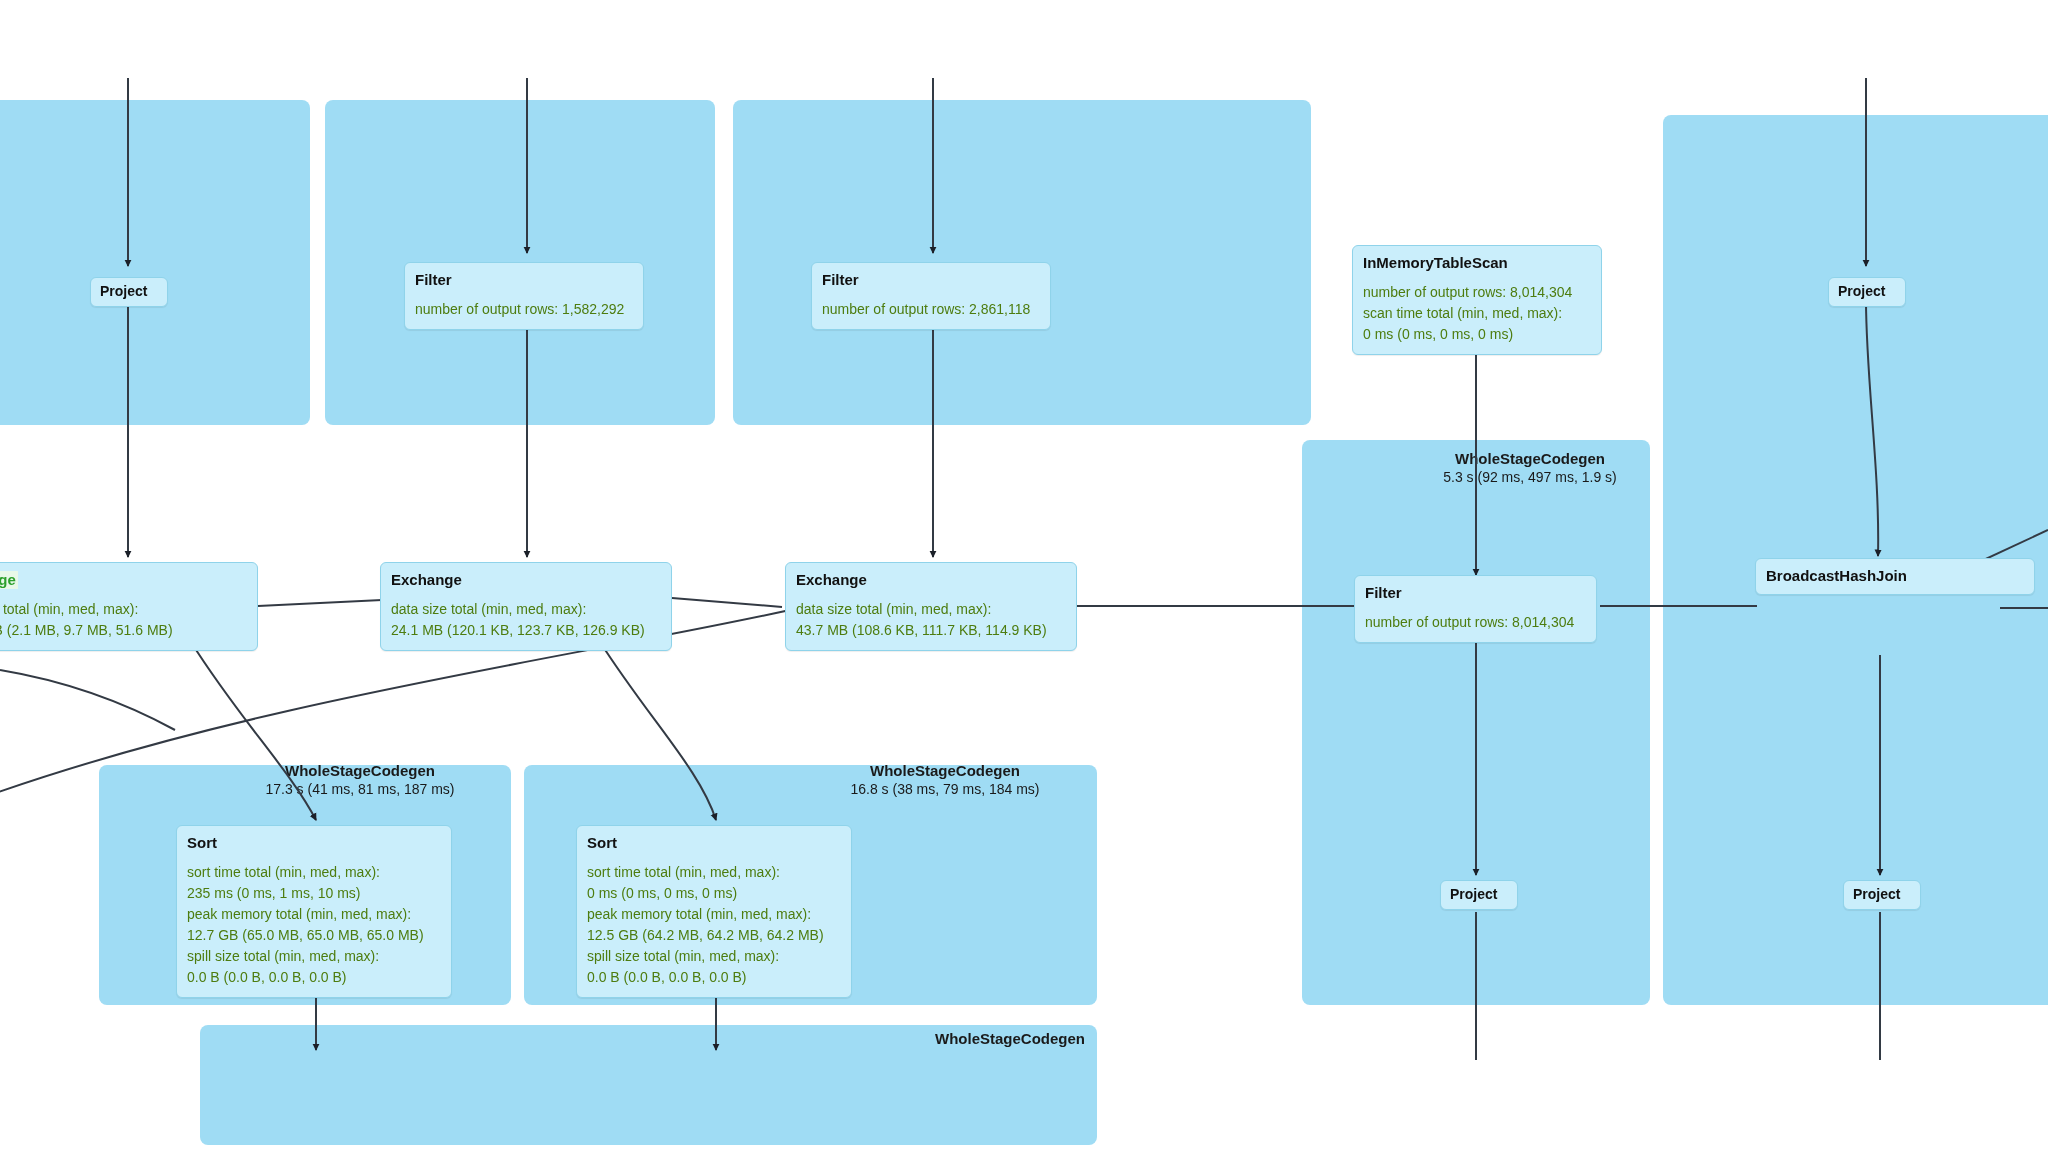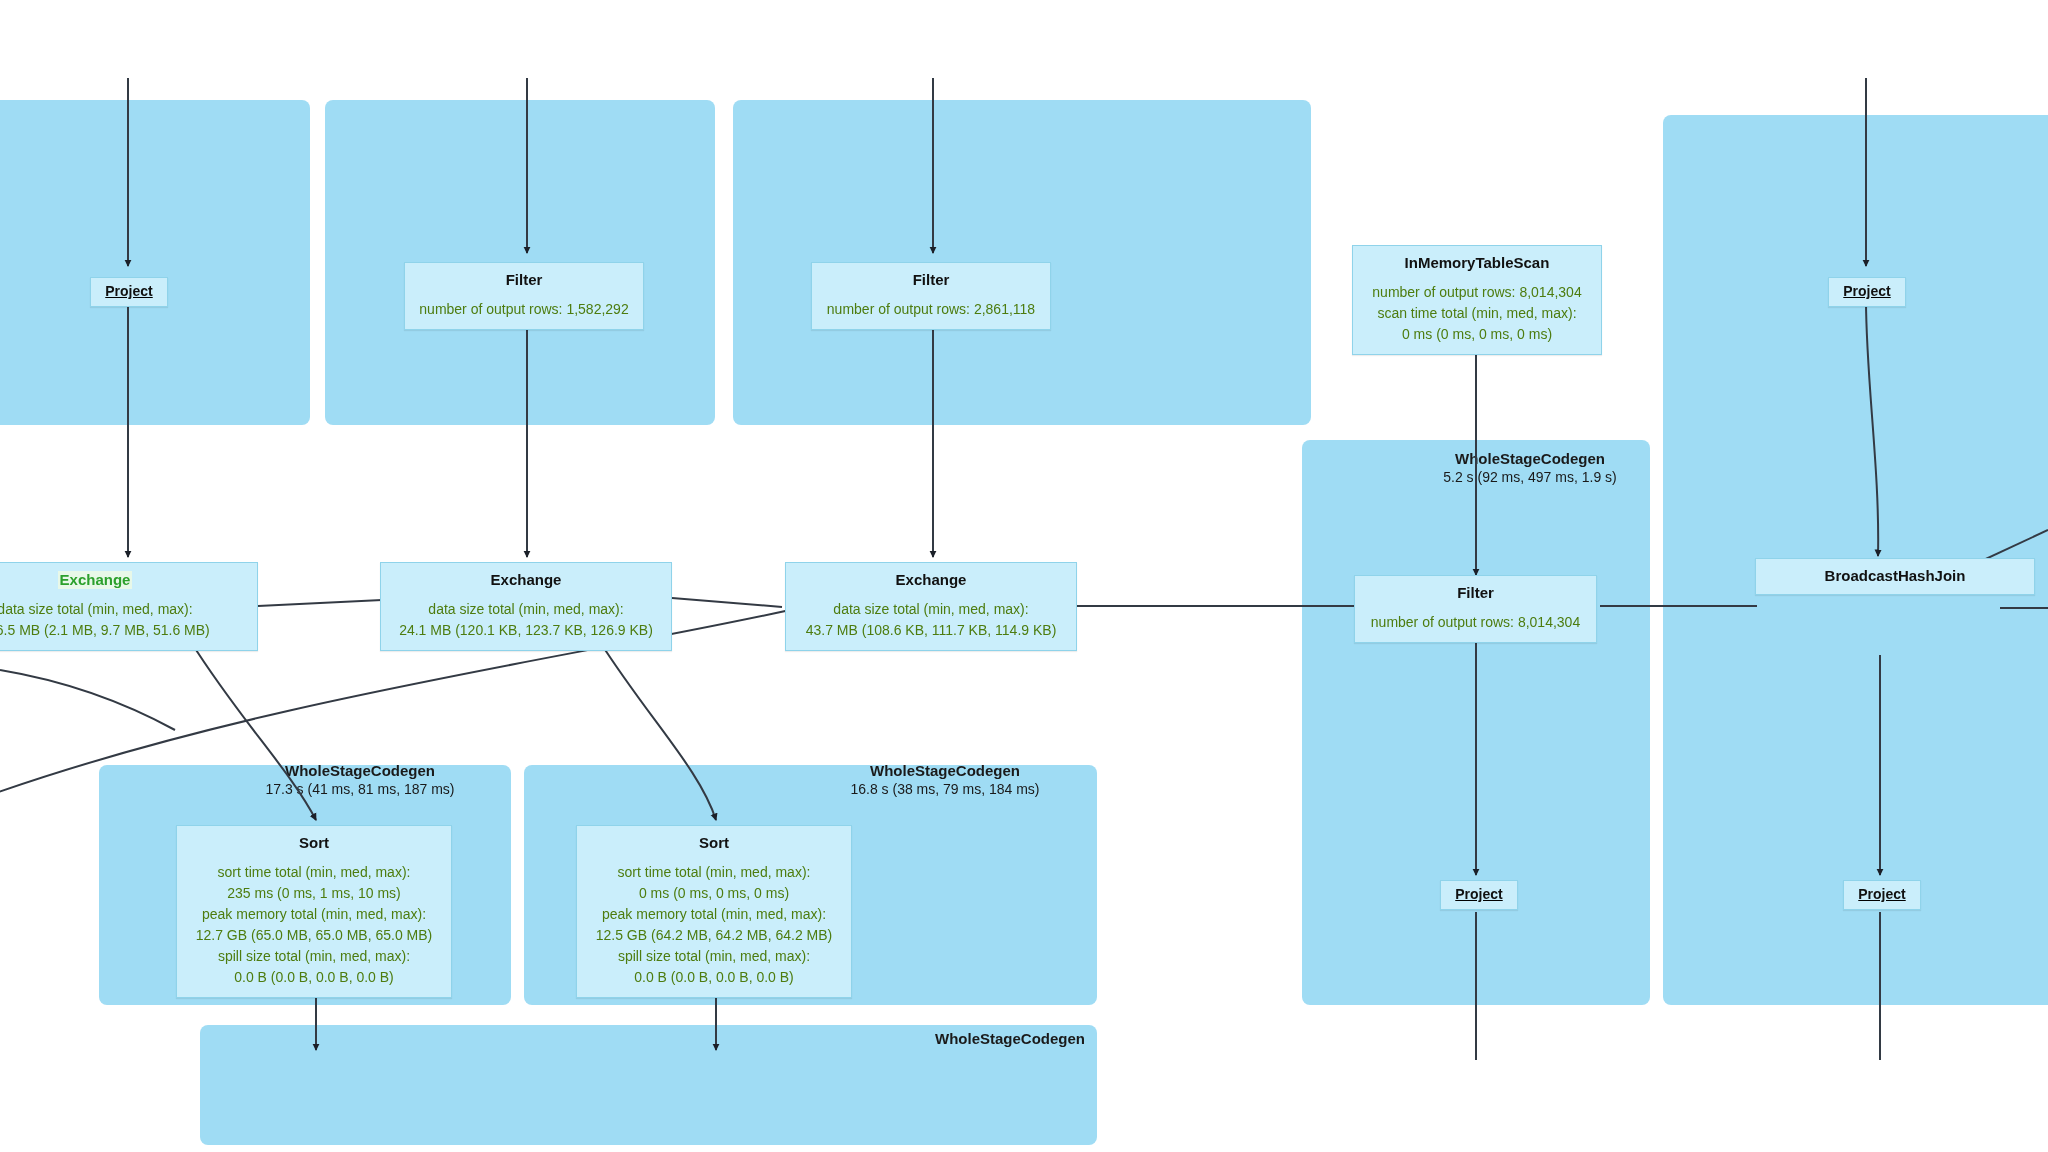--- a/index.html
+++ b/index.html
@@ -36,25 +36,24 @@
     display: block;
     font-weight: normal;
     font-size: 14px;
     color: #1a1a1a;
   }
   
   .node {
     position: absolute;
     background: #caeefb;
     border: 1px solid #8fd3ea;
-    border-radius: 0;
+    border-radius: 6px;
     box-sizing: border-box;
     padding: 8px 10px 9px 10px;
     box-shadow: 0 1px 1px rgba(0,0,0,0.07);
-    text-align: center;
   }
   .node-title {
     font-size: 15px;
     font-weight: bold;
     color: #111111;
     white-space: nowrap;
     line-height: 1.2;
   }
   .node-title.hl {
     color: #2ca02c;
@@ -65,21 +64,20 @@
   .node-metrics {
     margin-top: 10px;
     font-size: 14px;
     color: #4d7c0f;
     line-height: 1.5;
     white-space: nowrap;
   }
   .node-metrics div { white-space: nowrap; }
   .node.compact {
     padding: 5px 9px 6px 9px;
-    text-decoration: underline;
   }
   .node.compact .node-title { font-size: 14px; }
   
   #edges {
     position: absolute;
     left: 0; top: 0;
     width: 2048px;
     height: 1152px;
     pointer-events: none;
   }
@@ -97,21 +95,21 @@
 
   <div class="cluster" style="left:-70px; top:100px; width:380px; height:325px;"></div>
 
   <div class="cluster" style="left:325px; top:100px; width:390px; height:325px;"></div>
 
   <div class="cluster" style="left:733px; top:100px; width:578px; height:325px;"></div>
 
   <div class="cluster" style="left:1302px; top:440px; width:348px; height:565px;"></div>
   <div class="cluster-label" style="left:1400px; top:450px; width:260px; text-align:center;">
     <span>WholeStageCodegen</span>
-    <span class="sub">5.2 s (92 ms, 497 ms, 1.9 s)</span>
+    <span class="sub">5.3 s (92 ms, 497 ms, 1.9 s)</span>
   </div>
 
   <div class="cluster" style="left:1663px; top:115px; width:420px; height:890px;"></div>
 
   <div class="cluster" style="left:99px; top:765px; width:412px; height:240px;"></div>
   <div class="cluster-label" style="left:210px; top:762px; width:300px; text-align:center;">
     <span>WholeStageCodegen</span>
     <span class="sub">17.3 s (41 ms, 81 ms, 187 ms)</span>
   </div>
 

